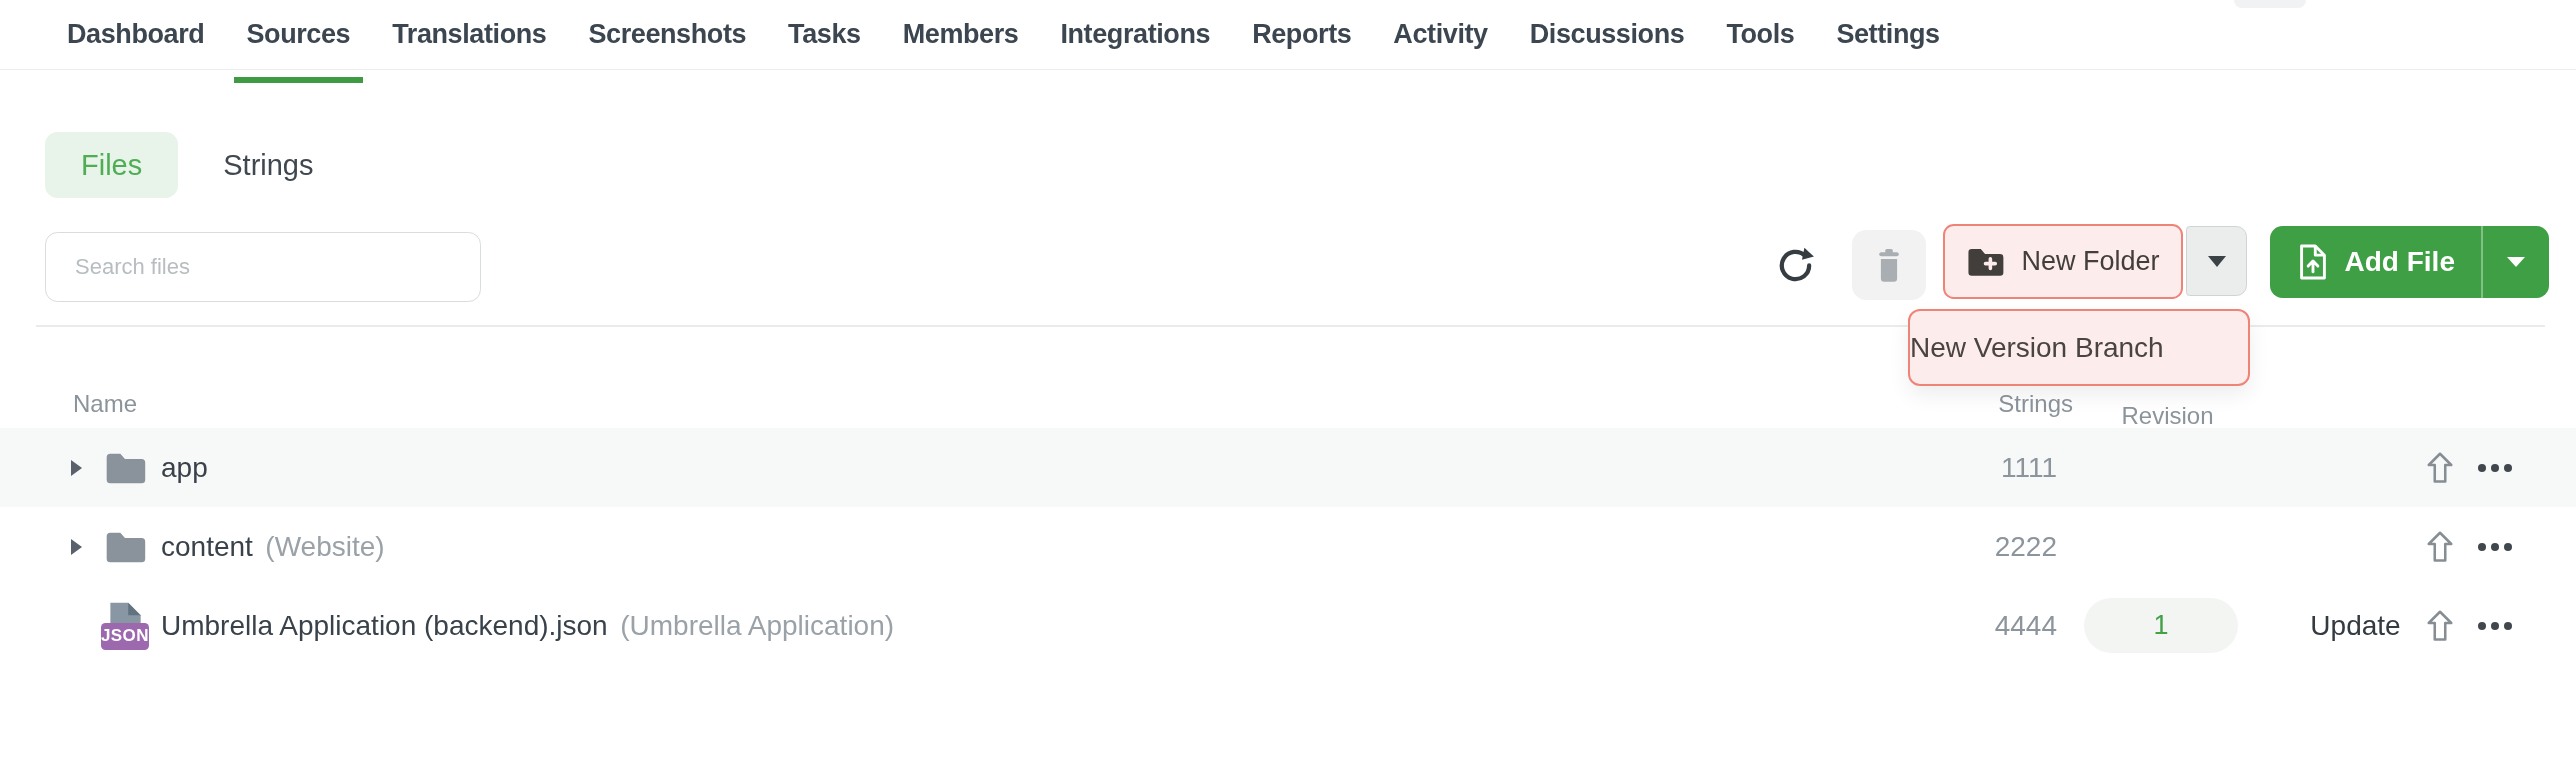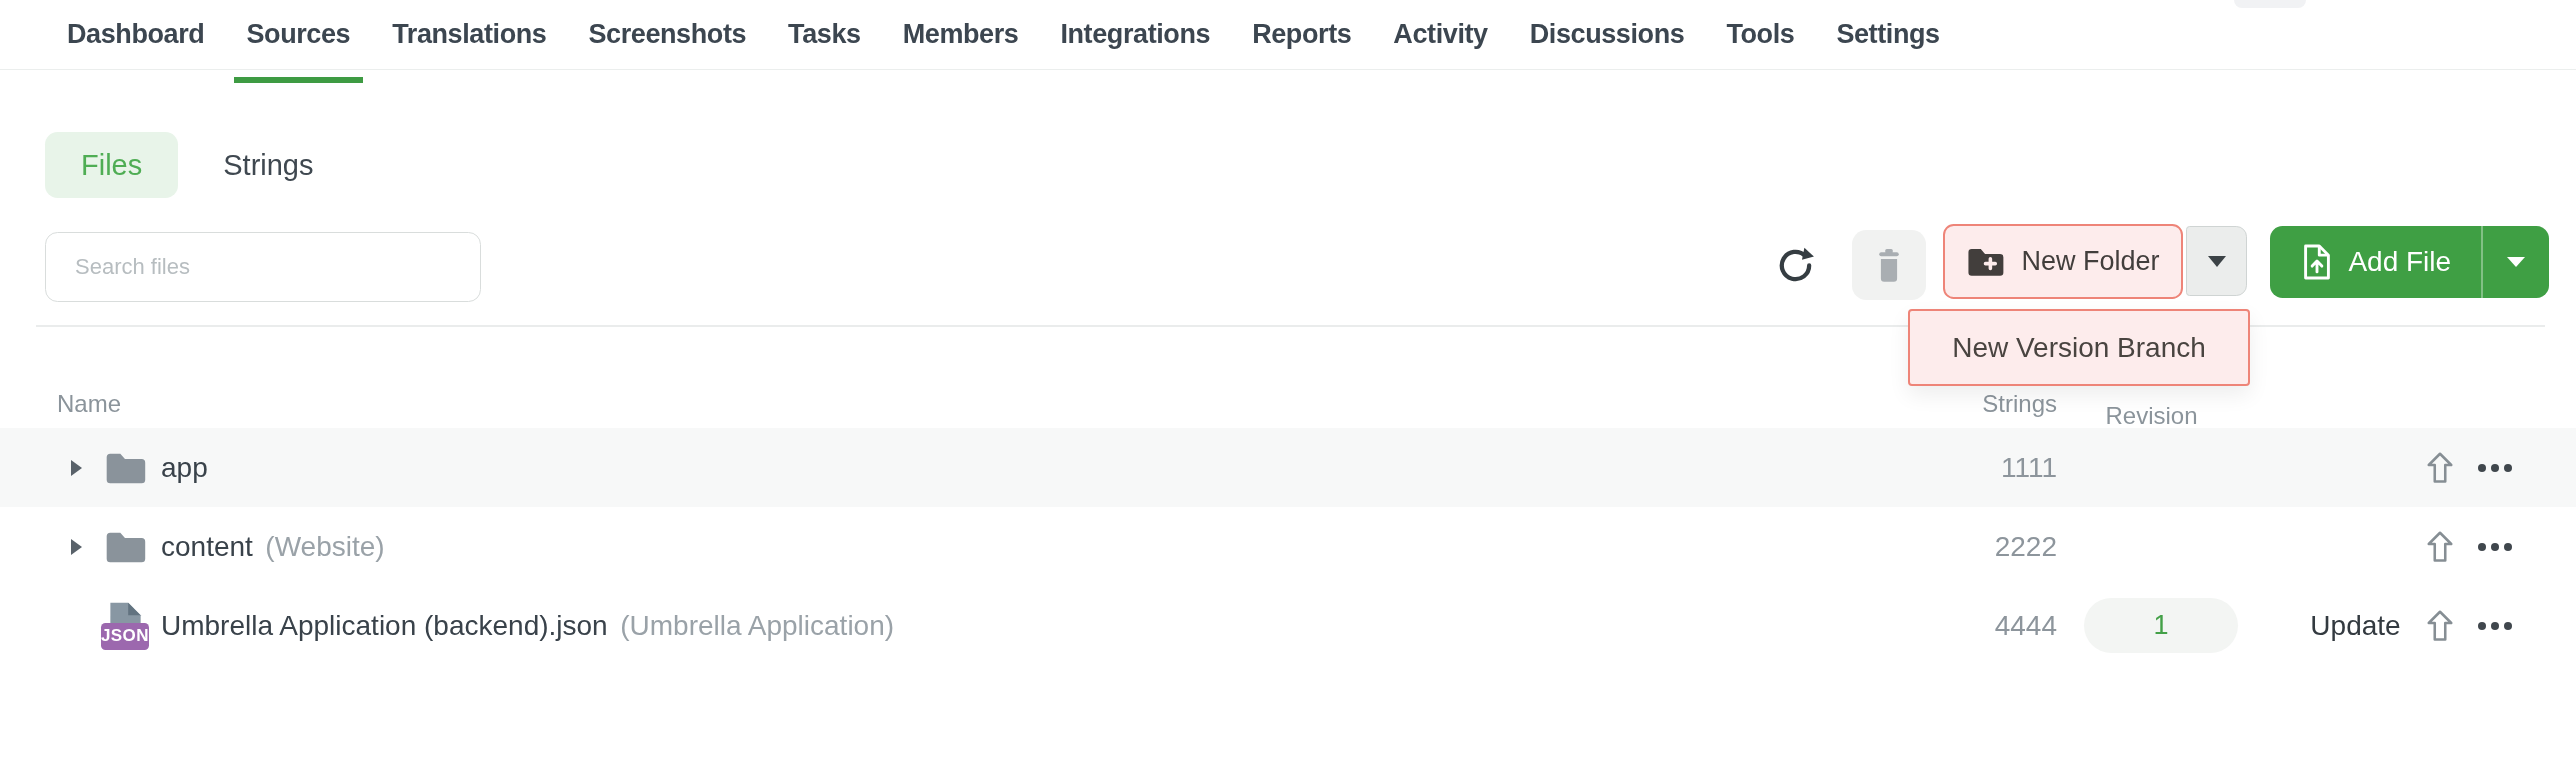--- a/index.html
+++ b/index.html
@@ -47,39 +47,39 @@
   .nf-caret { position:absolute; left:2186px; top:226px; width:61px; height:70px;
     background:#ebedec; border:1.8px solid #cfd4d3; border-radius:3.6px 10.7px 10.7px 3.6px;
     display:flex; align-items:center; justify-content:center; cursor:pointer; }
   .caret-down { width:0; height:0; border-left:9.8px solid transparent;
     border-right:9.8px solid transparent; border-top:11.6px solid #3c4347; }
 
   .add-file { position:absolute; left:2270px; top:226px; width:279px; height:72px;
     background:#3f9f44; border-radius:12.5px; display:flex; align-items:center;
     color:#fff; cursor:pointer; }
   .af-main { flex:1; display:flex; align-items:center; justify-content:center; gap:14.3px;
-    font-size:28px; font-weight:400; height:100%; }
+    font-size:28px; font-weight:700; height:100%; }
   .af-split { width:1.8px; height:100%; background:rgba(255,255,255,0.35); }
   .af-caret { width:66px; height:100%; display:flex; align-items:center;
     justify-content:center; cursor:pointer; }
   .af-caret .caret-down { border-top-color:#fff; border-left-width:9px;
     border-right-width:9px; border-top-width:10.7px; }
 
   .toolbar-divider { position:absolute; left:36px; top:325px; width:2509px; height:1.8px;
     background:#eaecec; z-index:1; }
 
   
   .menu { position:absolute; left:1908px; top:309px; width:342px; height:77px;
-    background:#fdecec; border:2.7px solid #ee8478; border-radius:4px;
+    background:#fdecec; border:2.7px solid #ee8478; border-radius:12px;
     box-shadow:0 9px 21.5px rgba(0,0,0,0.07); display:flex; align-items:center;
-    justify-content:center; z-index:4; }
+    z-index:4; }
   .menu-item { font-size:28px; color:#494440; cursor:pointer; }
 
   
-  .th { position:absolute; font-size:24px; color:#8b949b; }
+  .th { position:absolute; font-size:24px; color:#8b949b;margin-left:16px; }
   .th-name { left:57px; top:390px; }
   .th-strings { left:1860px; top:390px; width:197px; text-align:right; }
   .th-revision { left:2062px; top:402px; width:179px; text-align:center; }
 
   .rows { position:absolute; left:0; top:428px; width:2576px; }
   .row { position:relative; width:2576px; height:79px; }
   .row.alt { background:#f7f8f8; }
   .cell { position:absolute; display:flex; align-items:center; height:79px; top:0; }
   .expander { left:66px; width:21.5px; justify-content:center; cursor:pointer; }
   .tri-right { width:0; height:0; border-top:8px solid transparent;

